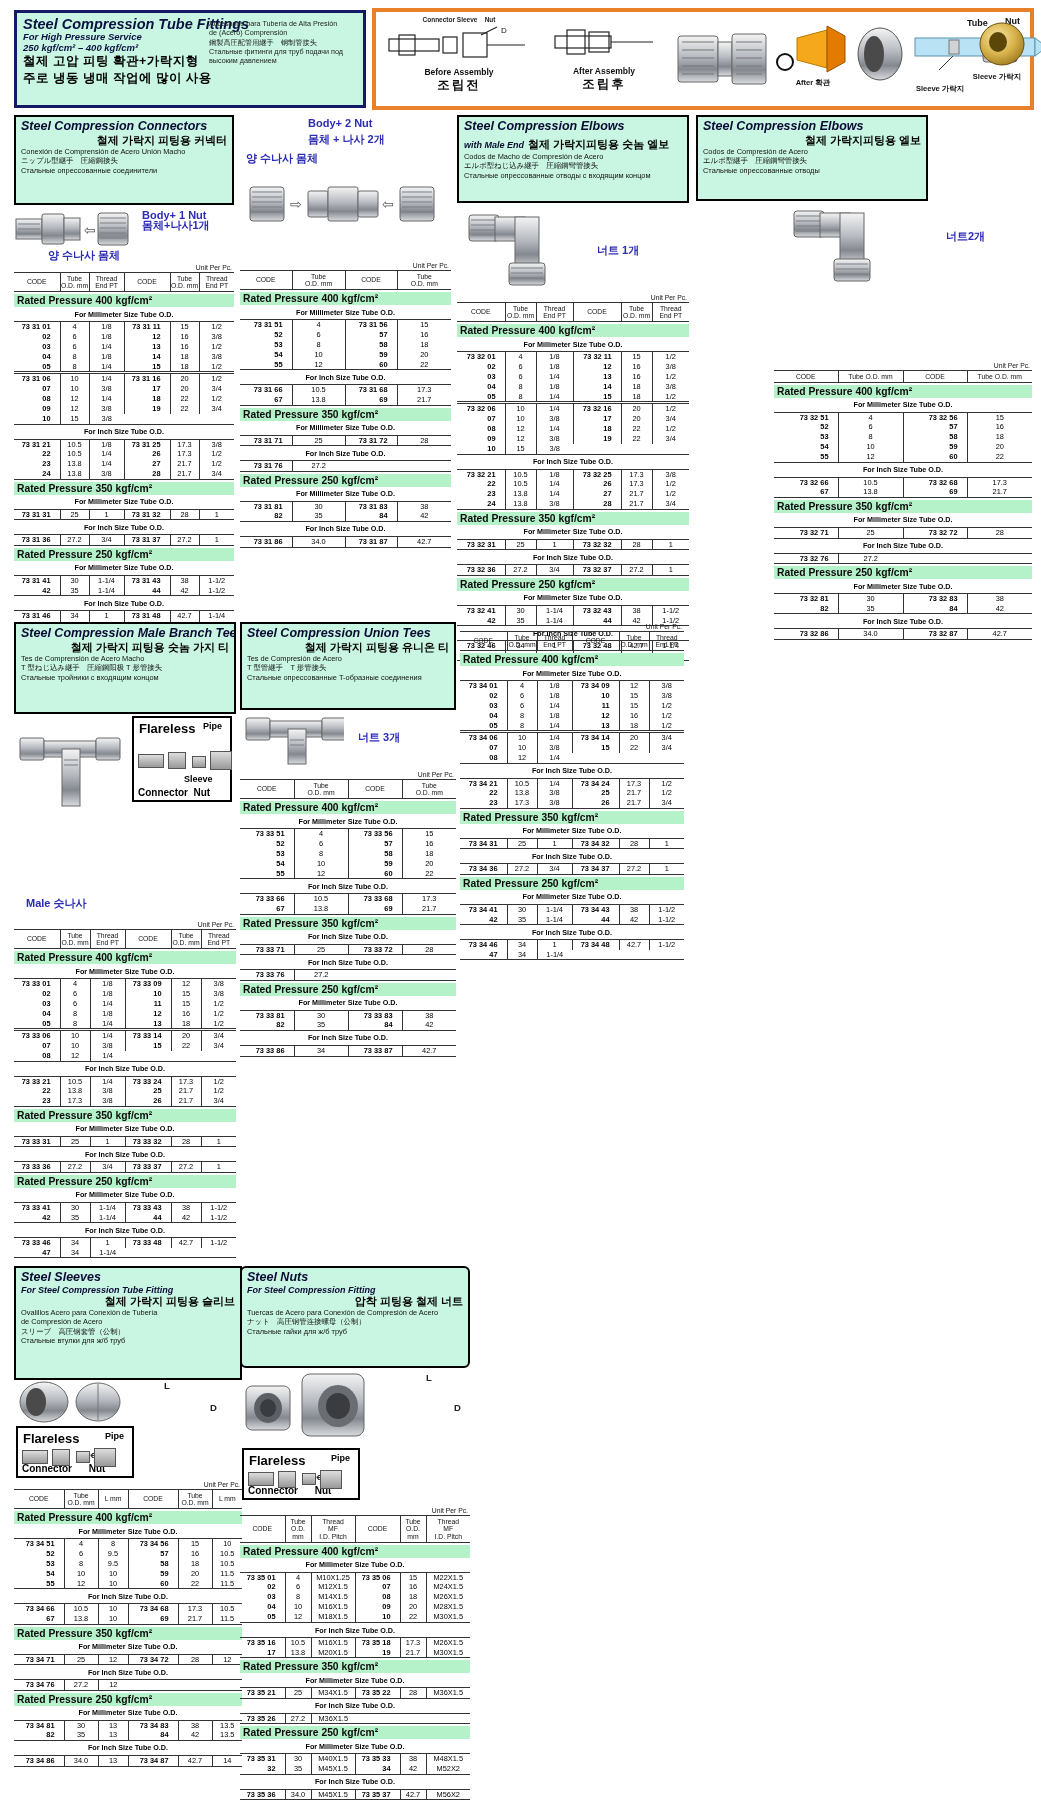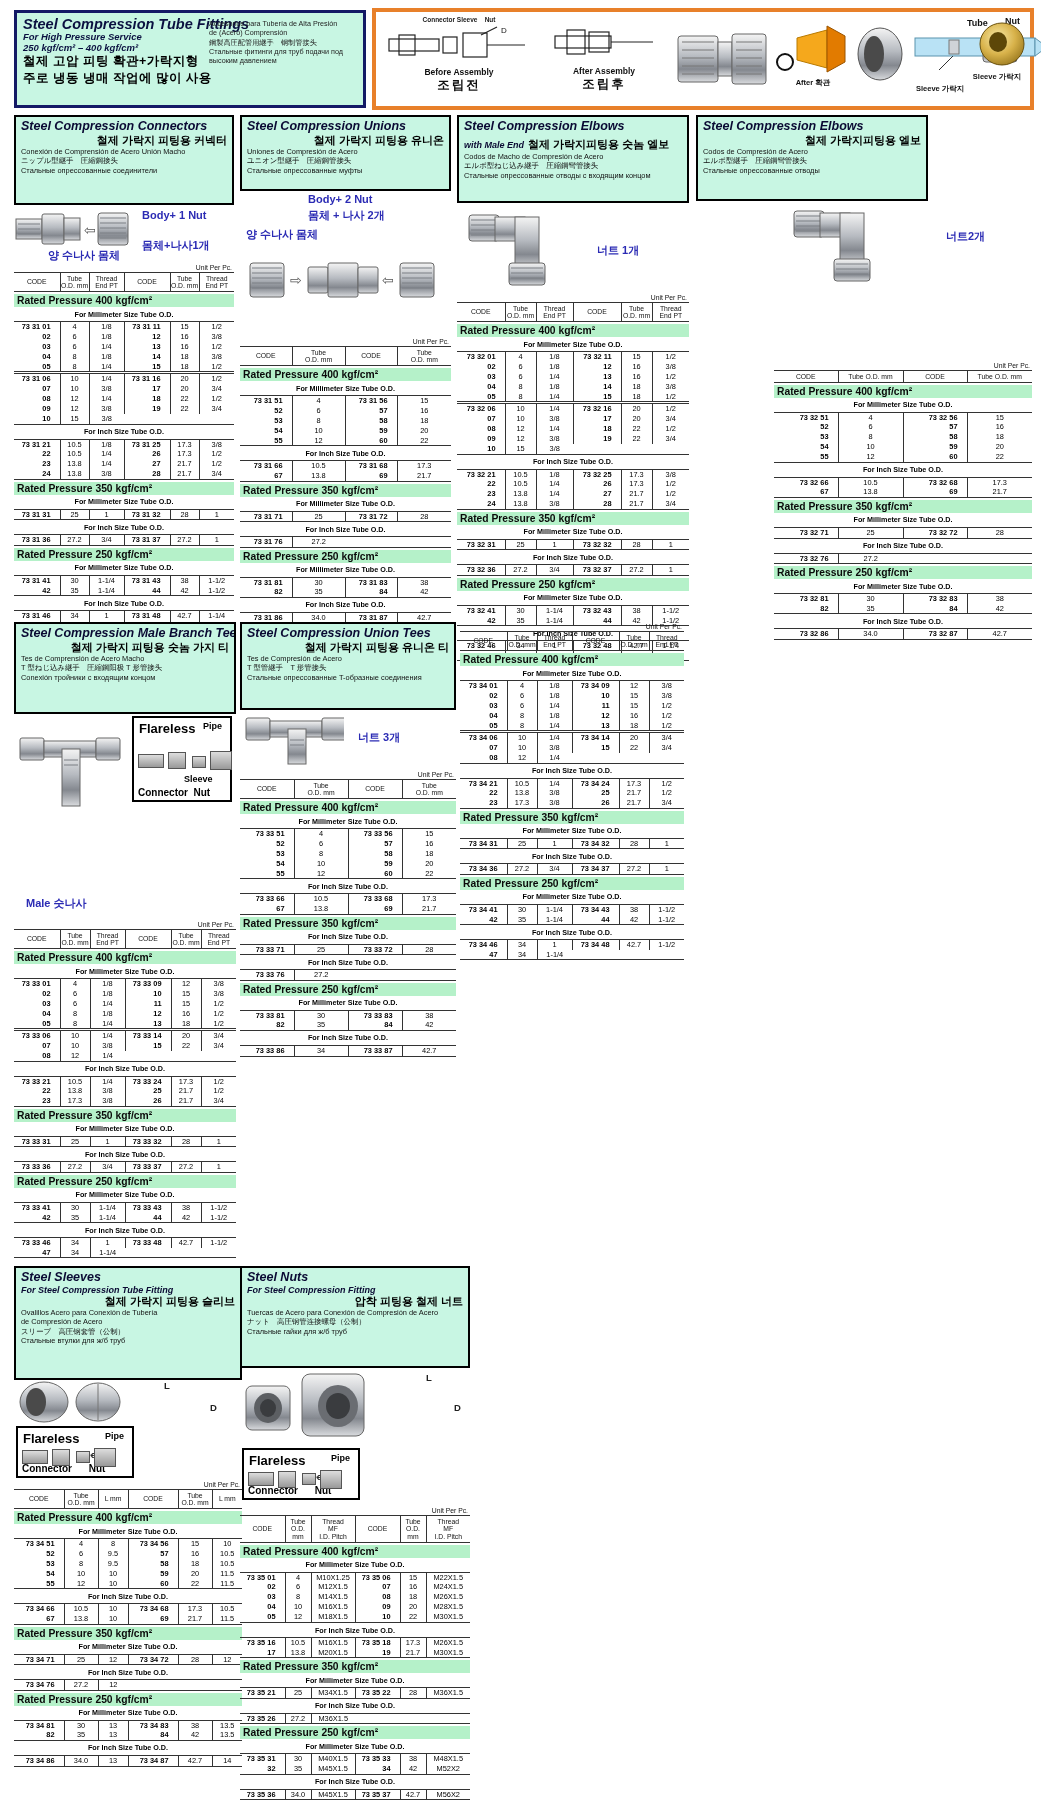--- a/index.html
+++ b/index.html
@@ -202,21 +202,21 @@
               <rect x="50" y="11" width="16" height="22" stroke="#666" fill="url(#mg2)"></rect>
               <text x="70" y="28" font-size="14" fill="#555">⇦</text>
               <rect x="84" y="6" width="30" height="32" rx="3" stroke="#666" fill="url(#mg2)"></rect>
               <line x1="86" y1="11" x2="112" y2="11" stroke="#7a7e84"></line>
               <line x1="86" y1="16" x2="112" y2="16" stroke="#7a7e84"></line>
               <line x1="86" y1="21" x2="112" y2="21" stroke="#7a7e84"></line>
               <line x1="86" y1="26" x2="112" y2="26" stroke="#7a7e84"></line>
               <line x1="86" y1="31" x2="112" y2="31" stroke="#7a7e84"></line>
             </svg></div>
           <div class="cap" style="left: 128px; top: 4px;">Body+ 1 Nut</div>
-          <div class="cap" style="left: 128px; top: 33px;">몸체+나사1개</div>
+          <div class="cap" style="left: 128px; top: 13px;">몸체+나사1개</div>
           <div class="cap" style="left: 34px; top: 43px;">양 수나사 몸체</div>
         </div>
         <div class="spec-table">
           <div class="unit-label">Unit Per Pc.</div>
           <table>
             <colgroup>
               <col style="width:46px">
               <col style="width:29px">
               <col style="width:35px">
               <col style="width:46px">
@@ -483,29 +483,20 @@
                 <td class="val">1-1/4</td>
                 <td class="code">49</td>
                 <td class="val">42.7</td>
                 <td class="val">1-1/2</td>
               </tr>
             </tbody>
           </table>
         </div>
       </div>
       <div class="fitting-section" style="left: 240px; top: 115px; width: 211px;">
-        <div class="sec-header" style="height: 76px;">
-          <div class="sec-title">Steel Compression Unions</div>
-          <div>
-            <div class="sec-korean">철제 가락지 피팅용 유니온</div>
-          </div>
-          <div class="sec-desc-line">Uniones de Compresión de Acero</div>
-          <div class="sec-desc-line">ユニオン型継手　圧縮鋼管接头</div>
-          <div class="sec-desc-line">Стальные опрессованные муфты</div>
-        </div>
         <div class="figure-area" style="height: 146px;">
           <div class="figsvg" style="left: 8px; top: 58px;"><svg width="190" height="58">
               <defs>
                 <linearGradient id="mg3" x1="0" y1="0" x2="0" y2="1">
                   <stop offset="0" stop-color="#f4f4f4"></stop>
                   <stop offset=".45" stop-color="#b6bac0"></stop>
                   <stop offset=".72" stop-color="#84888f"></stop>
                   <stop offset="1" stop-color="#d9dbde"></stop>
                 </linearGradient>
               </defs>
@@ -1197,21 +1188,21 @@
         </div>
       </div>
       <div class="fitting-section" style="left: 14px; top: 622px; width: 222px;">
         <div class="sec-header" style="height: 92px;">
           <div class="sec-title">Steel Compression Male Branch Tees</div>
           <div>
             <div class="sec-korean">철제 가락지 피팅용 숫놈 가지 티</div>
           </div>
           <div class="sec-desc-line">Tes de Comprensión de Acero Macho</div>
           <div class="sec-desc-line">T 型ねじ込み継手　圧縮鋼阳极 T 形管接头</div>
-          <div class="sec-desc-line">Conexión тройники с входящим концом</div>
+          <div class="sec-desc-line">Стальные тройники с входящим концом</div>
         </div>
         <div class="figure-area" style="height: 206px;">
           <div class="figsvg" style="left: 4px; top: 6px;"><svg width="110" height="90">
               <defs>
                 <linearGradient id="mg6" x1="0" y1="0" x2="0" y2="1">
                   <stop offset="0" stop-color="#f4f4f4"></stop>
                   <stop offset=".45" stop-color="#b6bac0"></stop>
                   <stop offset=".72" stop-color="#84888f"></stop>
                   <stop offset="1" stop-color="#d9dbde"></stop>
                 </linearGradient>
@@ -2169,21 +2160,21 @@
                 <td class="val">13</td>
                 <td class="code">73 34 87</td>
                 <td class="val">42.7</td>
                 <td class="val">14</td>
               </tr>
             </tbody>
           </table>
         </div>
       </div>
       <div class="fitting-section" style="left: 240px; top: 1266px; width: 230px;">
-        <div class="sec-header" style="height: 102px;">
+        <div class="sec-header" style="height: 102px; border-radius: 6px;">
           <div class="sec-title">Steel Nuts</div>
           <div class="sec-sub" style="display: block;">For Steel Compression Fitting</div>
           <div>
             <div class="sec-korean">압착 피팅용 철제 너트</div>
           </div>
           <div class="sec-desc-line">Tuercas de Acero para Conexión de Compresión de Acero</div>
           <div class="sec-desc-line">ナット　高圧钢管连接螺母（公制）</div>
           <div class="sec-desc-line">Стальные гайки для ж/б труб</div>
         </div>
         <div class="figure-area" style="height: 138px;">

